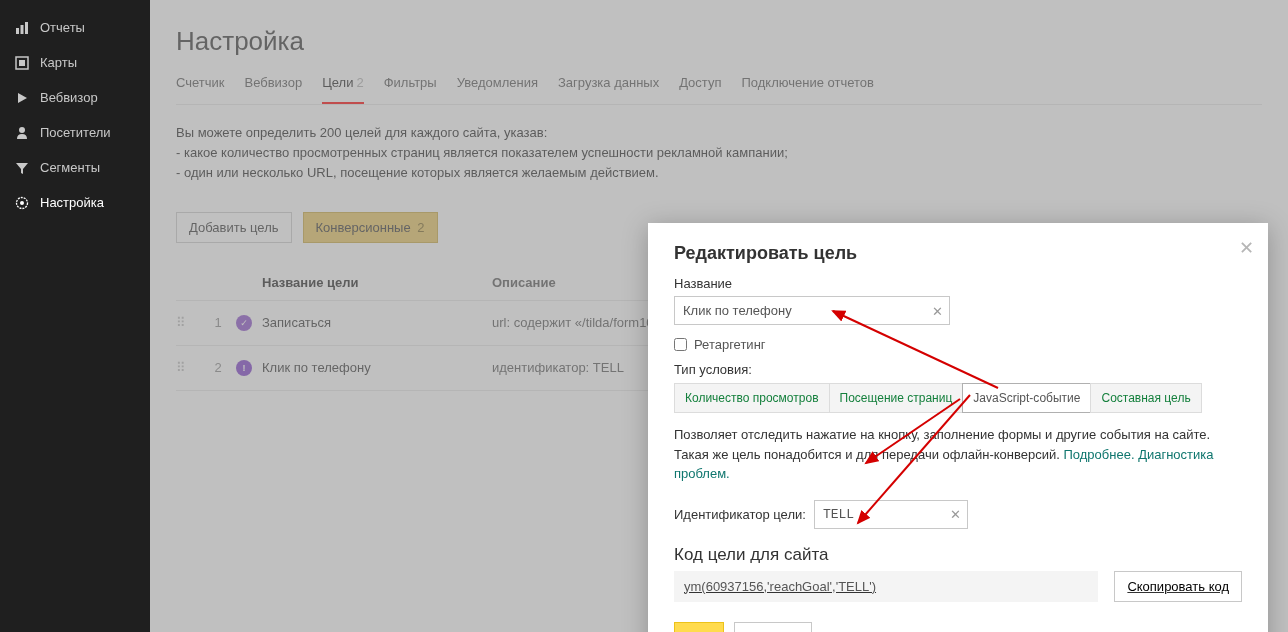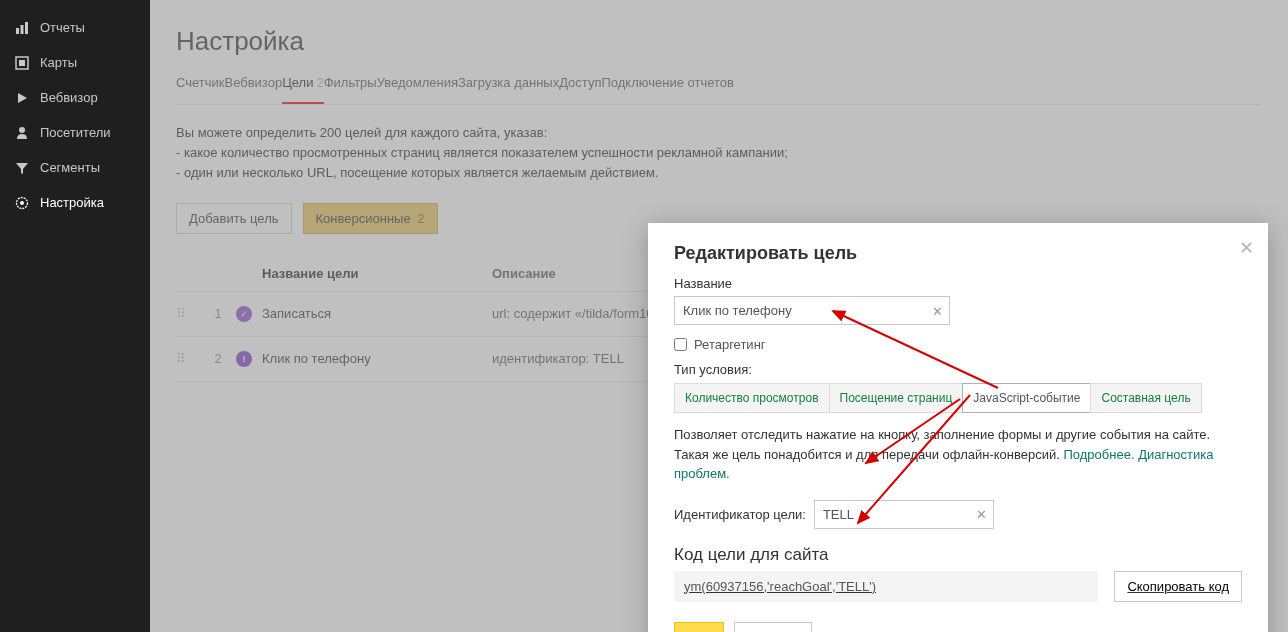--- a/index.html
+++ b/index.html
@@ -5,26 +5,26 @@
 * { box-sizing: border-box; margin: 0; padding: 0; }
 body { font-family: Arial, sans-serif; font-size: 13px; color: #333; background: #fff; width: 1288px; height: 632px; overflow: hidden; position: relative; }
 
 .sidebar { position: absolute; left: 0; top: 0; width: 150px; height: 632px; background: #1f1f1f; color: #c8c8c8; padding-top: 10px; }
 .sidebar-item { display: flex; align-items: flex-end; padding: 10px 14px; cursor: pointer; font-size: 13px; }
 .sidebar-item.active { color: #fff; }
 .sidebar-item .sb-icon { width: 16px; margin-right: 10px; display: inline-flex; align-items: center; justify-content: center; }
 
 .main { position: absolute; left: 150px; top: 0; right: 0; bottom: 0; background: #fff; padding: 26px 26px 0; }
 .page-title { font-size: 26px; font-weight: 400; margin-bottom: 18px; }
-.tabs { display: flex; border-bottom: 1px solid #e6e6e6; margin-bottom: 18px; }
+.tabs { display: flex; gap: 20px; border-bottom: 1px solid #e6e6e6; margin-bottom: 18px; }
 .tab { padding-bottom: 12px; color: #555; cursor: pointer; font-size: 13px; }
 .tab.active { border-bottom: 2px solid #ff0000; color: #222; }
 .tab .count { color: #b0b0b0; margin-left: 3px; }
 
-.intro { font-size: 13px; color: #222; margin-bottom: 20px; line-height: 1.55; }
+.intro { font-size: 13px; color: #222; margin-bottom: 29px; line-height: 1.55; }
 .intro div { }
 
 .btn-row { display: flex; gap: 0; margin-bottom: 22px; }
 .btn { border: 1px solid #c8c8c8; background: #fff; padding: 7px 12px; font-size: 13px; cursor: pointer; color: #333; }
 .btn + .btn { margin-left: -1px; }
 .btn.add { border: 1px solid #ccc; margin-right: 12px; }
 .btn.conv { background: #e8c561; border-color: #cba83f; }
 .btn .count { color: #888; margin-left: 3px; }
 .btn.conv .count { color: #7a6520; }
 
@@ -41,21 +41,21 @@
 .dot.excl { background: #7d3cc9; font-weight: bold; }
 
 .overlay { position: absolute; left: 150px; top: 0; right: 0; bottom: 0; background: rgba(140,140,140,0.55); }
 
 .modal { position: absolute; left: 648px; top: 223px; width: 620px; background: #fff; box-shadow: 0 4px 24px rgba(0,0,0,.25); padding: 20px 26px 22px; }
 .modal-title { font-size: 18px; font-weight: bold; color: #333; margin-bottom: 12px; }
 .modal-close { position: absolute; right: 14px; top: 14px; color: #b6b6b6; cursor: pointer; font-size: 18px; }
 .field-label { font-size: 13px; color: #333; margin-bottom: 5px; margin-top: 10px; }
 .text-input-wrap { position: relative; display: inline-block; }
 .text-input { width: 276px; padding: 6px 26px 6px 8px; border: 1px solid #c8c8c8; font-size: 13px; color: #555; }
-.text-input.small { width: 180px; }
+.text-input.small { width: 154px; font-family: Liberation Mono, monospace; }
 .clear-x { position: absolute; right: 7px; top: 50%; transform: translateY(-50%); color: #999; font-size: 13px; cursor: pointer; }
 .checkbox-row { display: flex; align-items: center; margin-top: 12px; font-size: 13px; color: #555; }
 .checkbox-row input { margin-right: 7px; }
 .cond-row { display: flex; margin-top: 6px; }
 .cond-btn { border: 1px solid #dcdcdc; background: #f4f4f4; padding: 7px 10px; font-size: 12px; color: #15803d; cursor: pointer; }
 .cond-btn + .cond-btn { margin-left: -1px; }
 .cond-btn.selected { background: #fff; border-color: #b0b0b0; color: #555; }
 .help-text { font-size: 13px; color: #333; margin-top: 12px; line-height: 1.5; }
 .help-text a { color: #0f766e; text-decoration: none; }
 .id-row { display: flex; align-items: center; margin-top: 16px; font-size: 13px; }

